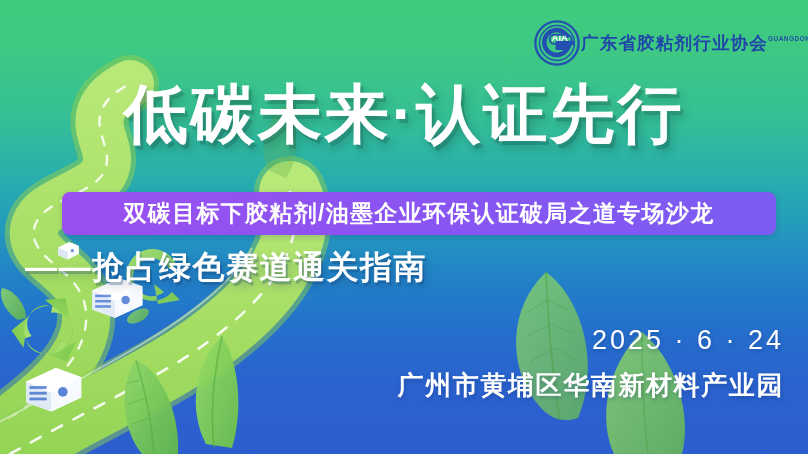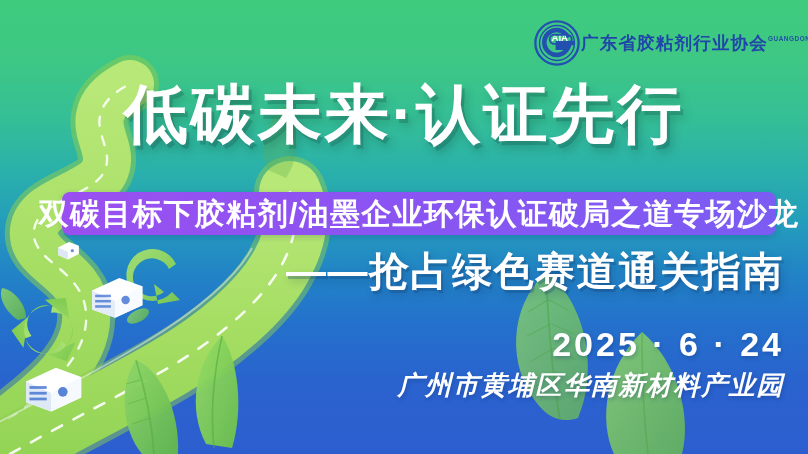--- a/index.html
+++ b/index.html
@@ -88,72 +88,72 @@
     width: 714px;
     height: 43px;
     border-radius: 8px;
     background: linear-gradient(90deg, #9a4ff0 0%, #8b54f2 45%, #7b5cf2 100%);
     box-shadow: 0 2px 6px rgba(40,20,90,.18);
     display: flex;
     align-items: center;
     justify-content: center;
   }
   .sub-banner-text {
-    font-size: 30px;
+    font-size: 23px;
     font-weight: 700;
     color: #ffffff;
     letter-spacing: 1.3px;
     white-space: nowrap;
     line-height: 1;
   }
 
   
   .tagline {
     position: absolute;
     left: 0; right: 24px;
     top: 250px;
-    text-align: right;
-    font-size: 40px;
+    text-align: left;
+    font-size: 32px;
     font-weight: 900;
     color: #ffffff;
     letter-spacing: 1.5px;
     line-height: 1.08;
     white-space: nowrap;
     text-shadow:
        2px 3px 0 rgba(18,60,110,.28),
        3px 5px 8px rgba(10,40,95,.26);
+    padding-left: 25px;
   }
 
   
   .event-date {
     position: absolute;
     right: 24px;
     top: 327px;
-    font-size: 34px;
-    font-weight: 700;
+    font-size: 27px;
+    font-weight: 400;
     color: #ffffff;
     letter-spacing: 3px;
     line-height: 1;
     white-space: nowrap;
     text-shadow: 1px 2px 4px rgba(10,40,95,.3);
   }
 
   
   .event-venue {
     position: absolute;
     right: 24px;
     top: 372px;
     font-size: 26px;
     font-weight: 700;
     color: #ffffff;
     letter-spacing: 1.6px;
     line-height: 1;
     white-space: nowrap;
     text-shadow: 1px 2px 4px rgba(10,40,95,.3);
-    font-style: italic;
   }
 </style>
 </head>
 <body>
 
 <div id="poster">
 
   <div class="art">
     <svg viewBox="0 0 808 454" xmlns="http://www.w3.org/2000/svg" preserveAspectRatio="none">
       <defs>

